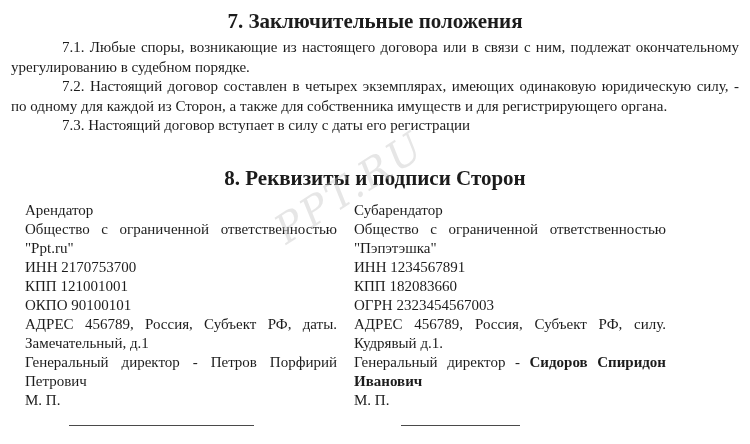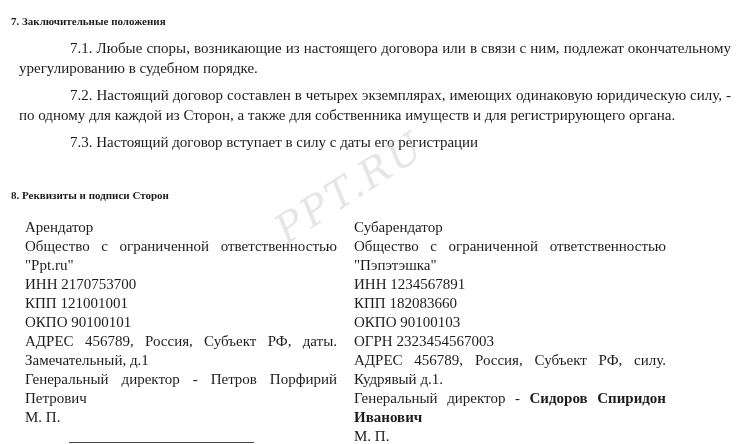--- a/index.html
+++ b/index.html
@@ -12,29 +12,29 @@
     box-sizing: border-box;
     padding: 12px 11px 0 11px;
     background: #ffffff;
     font-family: "Liberation Serif", "DejaVu Serif", serif;
     font-size: 15px;
     color: #1c1c1c;
     overflow: hidden;
   }
   .content { position: relative; z-index: 1; }
   .heading {
-    text-align: left;
+    text-align: center;
     font-weight: bold;
-    font-size: 11px;
+    font-size: 21px;
     line-height: 19px;
     margin: 0;
   }
   .clauses { margin-top: 7px; }
   p.clause {
-    margin: 8px;
+    margin: 0;
     text-align: justify;
     text-indent: 51px;
     line-height: 19.5px;
   }
   .heading-8 { margin-top: 33px; }
   .parties {
     display: flex;
     gap: 17px;
     margin-left: 14px;
     margin-top: 13px;
@@ -98,21 +98,20 @@
         <p class="jline"><span>Генеральный директор -</span> <span>Петров Порфирий Петрович</span></p>
         <div class="field stamp">М. П.</div>
         <div class="sig-line sig-line-left"></div>
       </div>
 
       <div class="party">
         <div class="field">Субарендатор</div>
         <p class="jline">Общество с ограниченной ответственностью "Пэпэтэшка"</p>
         <div class="field">ИНН 1234567891</div>
         <div class="field">КПП 182083660</div>
-        <div class="field">ОКПО 90100103</div>
         <div class="field">ОГРН 2323454567003</div>
         <p class="jline">АДРЕС 456789, Россия, Субъект РФ, силу. Кудрявый д.1.</p>
         <p class="jline"><span>Генеральный директор -</span> <span class="director-name-bold">Сидоров Спиридон Иванович</span></p>
         <div class="field stamp">М. П.</div>
         <div class="sig-line sig-line-right"></div>
       </div>
 
     </div>
   </div>
 </div>

